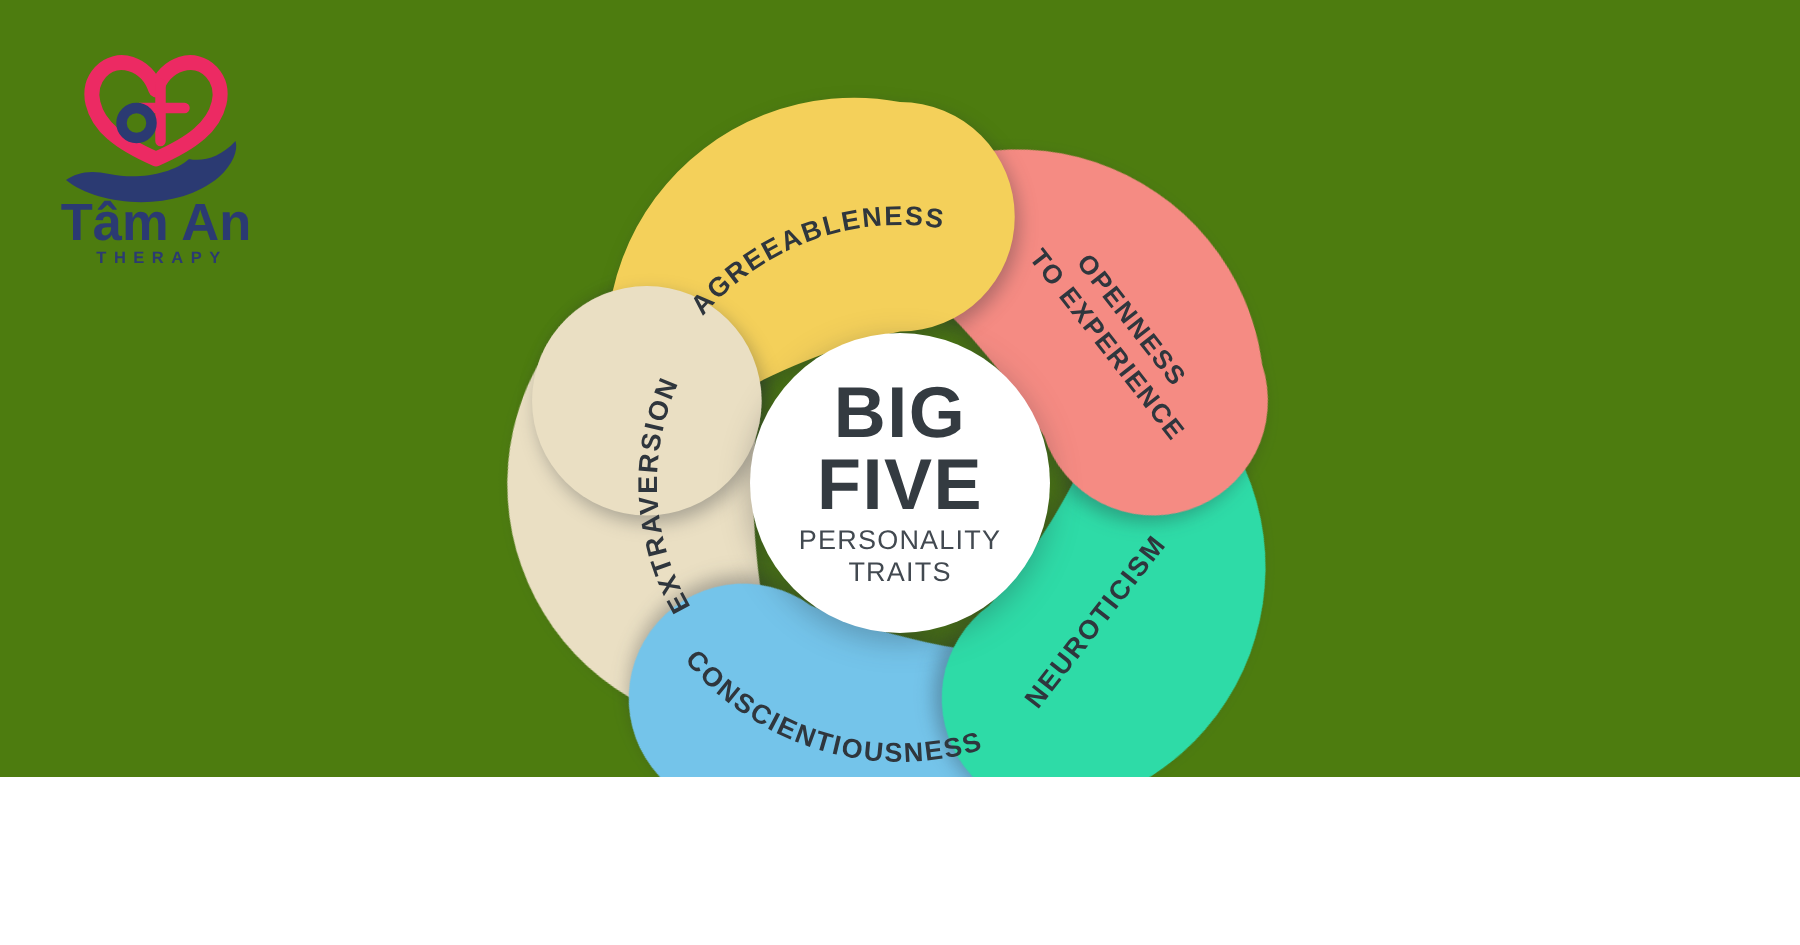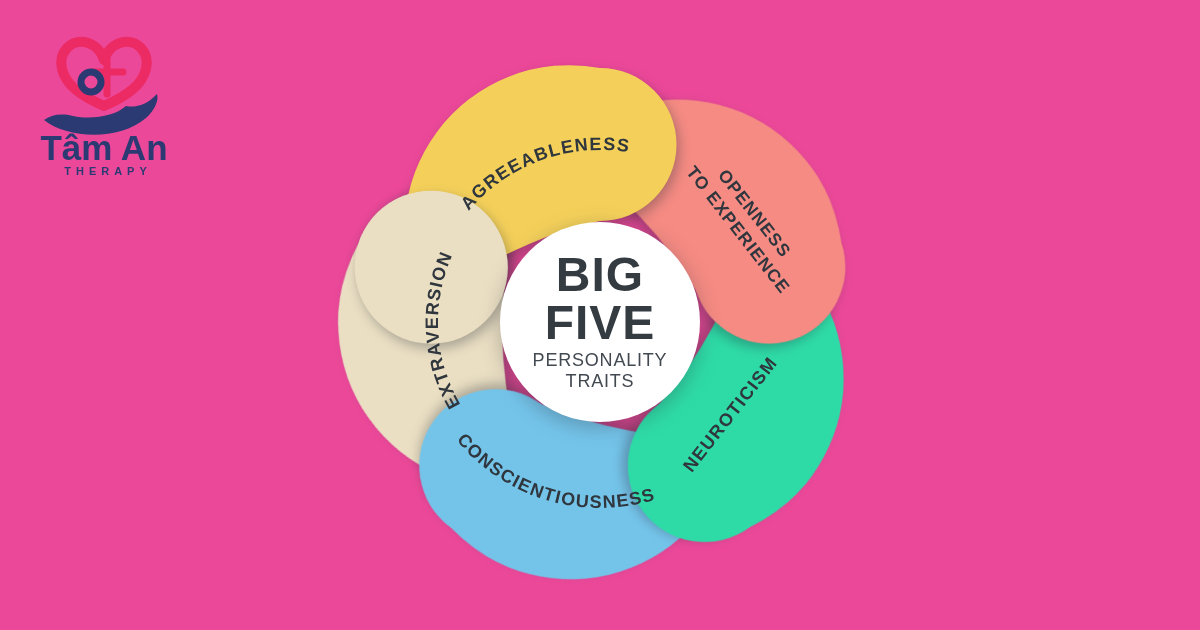--- a/index.html
+++ b/index.html
@@ -1,18 +1,18 @@
 <!DOCTYPE html>
 <html><head>
 <meta charset="utf-8">
 <style>
   html,body{margin:0;padding:0;}
   body{width:1200px;height:630px;overflow:hidden;background:#ffffff;
        font-family:"Liberation Sans",sans-serif;}
-  .canvas{position:relative;width:1200px;height:630px;background:#ec4899;overflow:hidden;}
+  .canvas{position:relative;width:1200px;height:518px;background:#4d7c0f;overflow:hidden;}
   .wheel-svg{position:absolute;left:0;top:0;width:1200px;height:630px;}
   .logo-svg{position:absolute;left:16px;top:8px;width:176px;height:170px;}
   .seg{filter:drop-shadow(3px 5px 6px rgba(35,40,50,0.32));}
   .center-disc{filter:drop-shadow(0px 5px 10px rgba(35,40,50,0.30));}
   .seg-label{font-weight:bold;font-size:18px;letter-spacing:1.3px;}
   .seg-label-sm{font-weight:bold;font-size:17.5px;letter-spacing:1.1px;}
   .center-title{font-weight:bold;font-size:48px;letter-spacing:1px;}
   .center-sub{font-size:18px;letter-spacing:0.8px;}
   .brand-name{font-weight:bold;font-size:35px;}
   .brand-tagline{font-size:11px;letter-spacing:5px;font-weight:bold;}

